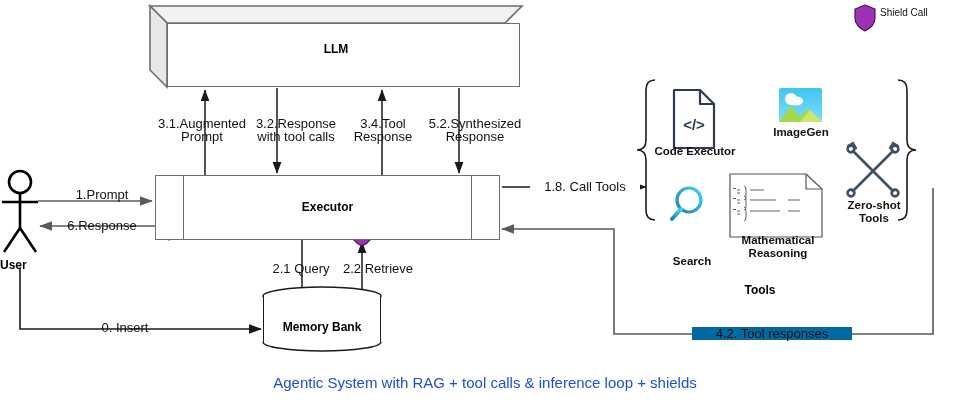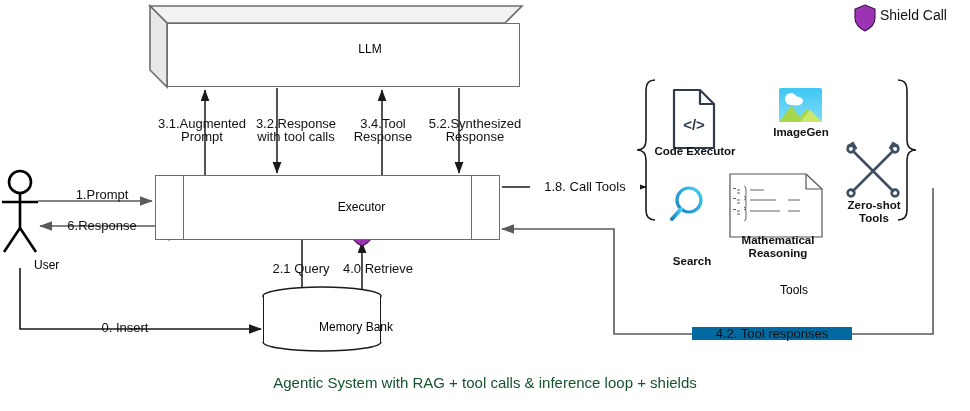--- a/index.html
+++ b/index.html
@@ -8,23 +8,22 @@
     font-family:"Liberation Sans", sans-serif;
     color:#000000;overflow:hidden;position:relative;
   }
   #canvas{position:absolute;left:0;top:0;width:970px;height:411px;}
   .abs{position:absolute;}
   .lbl{
     position:absolute;font-size:13px;line-height:13px;color:#111;
     text-align:center;white-space:pre-line;
   }
   .node-title{
-    position:absolute;font-size:12px;font-weight:normal;color:#000;
+    position:absolute;font-size:12px;font-weight:bold;color:#000;
     text-align:center;
-    padding-left:34px;
   }
   
   #llm-box{left:150px;top:6px;width:372px;height:82px;}
   #llm-front{
     position:absolute;left:17px;top:17px;width:353px;height:64px;
     background:#ffffff;border:1.6px solid #6e6e6e;box-sizing:border-box;
   }
   #llm-label{left:150px;top:42px;width:372px;}
   
   #exec-box{
@@ -38,25 +37,25 @@
   #mem{position:absolute;left:263px;top:288px;width:118px;height:62px;}
   #mem-body{
     position:absolute;left:0;top:8px;width:118px;height:46px;
     background:#fff;border-left:1.5px solid #1a1a1a;border-right:1.5px solid #1a1a1a;
     box-sizing:border-box;
   }
   #mem-label{left:263px;top:320px;width:118px;}
   
   #tools-label{left:700px;top:283px;width:120px;}
   .tool-cap{position:absolute;font-size:11.5px;line-height:13px;text-align:center;color:#111;white-space:pre-line;font-weight:bold;}
-  #legend-text{position:absolute;left:880px;top:7px;font-size:14px;color:#111;}
+  #legend-text{position:absolute;left:880px;top:7px;font-size:10px;color:#111;}
   
   #caption{
     position:absolute;left:0;top:374px;width:970px;text-align:center;
-    font-size:15px;color:#14532d;
+    font-size:15px;color:#1d4ed8;
   }
 </style>
 </head>
 <body>
 
 <div id="canvas">
 
   <svg class="abs" width="970" height="411">
     <defs>
       <marker id="arrB" markerWidth="9" markerHeight="9" refX="7.5" refY="3" orient="auto">
@@ -210,21 +209,21 @@
     <div id="mem-body"></div>
   </div>
   <div id="mem-label" class="node-title">Memory Bank</div>
 
   <div class="node-title" style="left:0px;top:258px;width:44px;text-align:left;">User</div>
 
   <div class="lbl" style="left:52px;top:188px;width:100px;">1.Prompt</div>
   <div class="lbl" style="left:48px;top:219px;width:108px;">6.Response</div>
   <div class="lbl" style="left:70px;top:321px;width:110px;">0. Insert</div>
   <div class="lbl" style="left:256px;top:262px;width:90px;">2.1 Query</div>
-  <div class="lbl" style="left:330px;top:262px;width:96px;">4.0 Retrieve</div>
+  <div class="lbl" style="left:330px;top:262px;width:96px;">2.2 Retrieve</div>
 
   <div class="lbl" style="left:142px;top:117px;width:120px;">3.1.Augmented
 Prompt</div>
   <div class="lbl" style="left:234px;top:117px;width:124px;">3.2.Response
 with tool calls</div>
   <div class="lbl" style="left:338px;top:117px;width:90px;">3.4.Tool
 Response</div>
   <div class="lbl" style="left:420px;top:117px;width:110px;">5.2.Synthesized
 Response</div>
 

